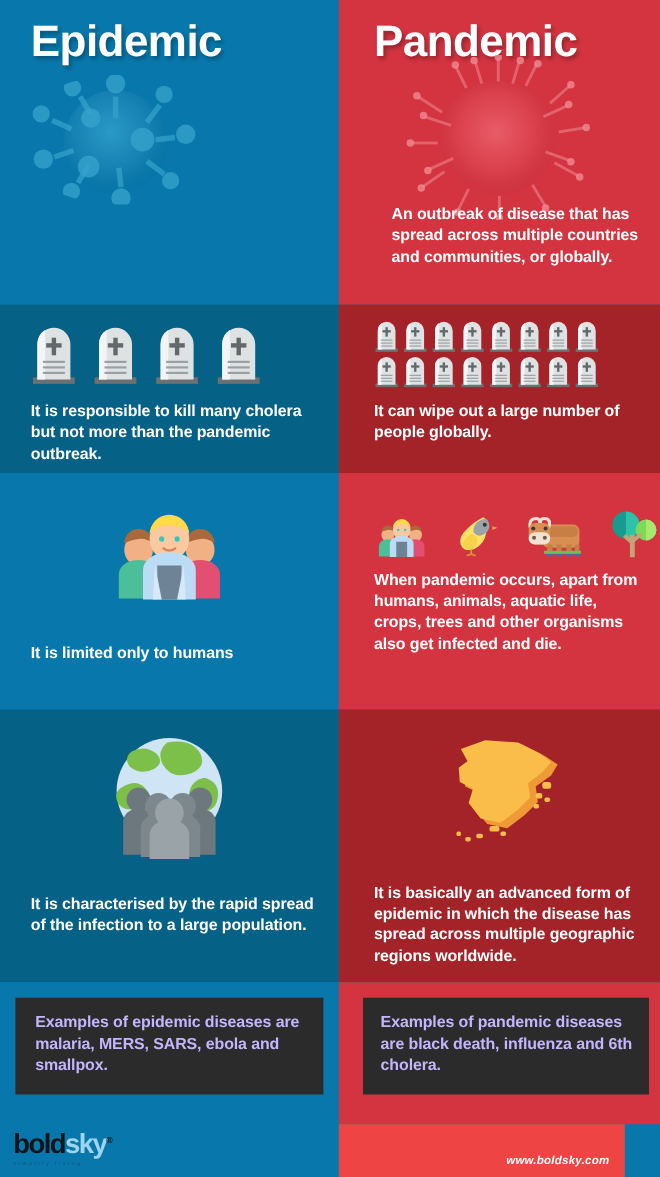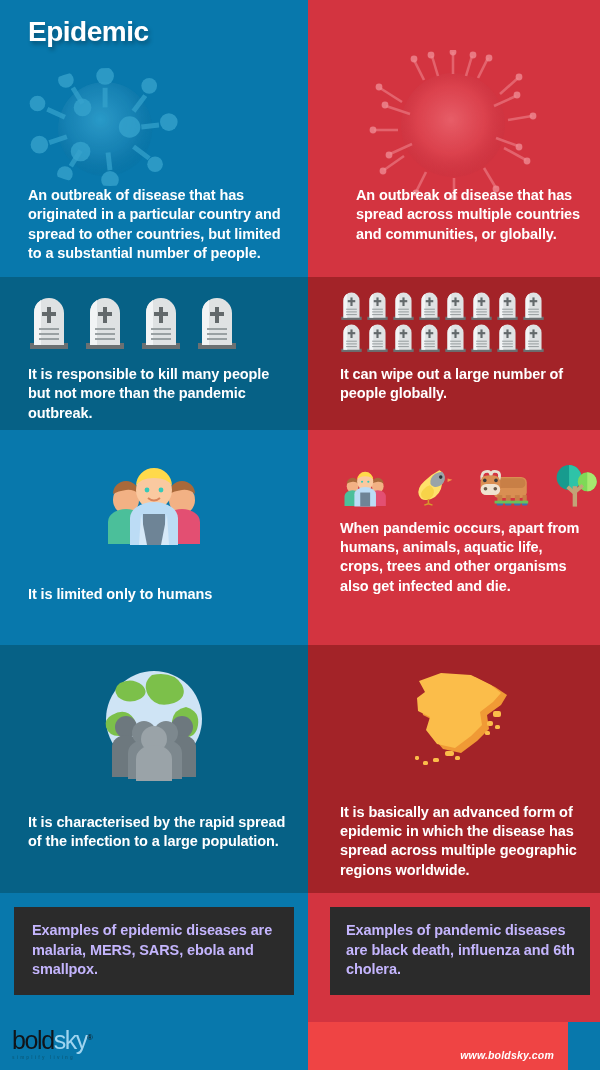--- a/index.html
+++ b/index.html
@@ -31,21 +31,21 @@
 
   
   .blue-bright { background: #0878ac; }
   .blue-dark   { background: #066186; }
   .red-bright  { background: #d33440; }
   .red-dark    { background: #a32328; }
 
   
   .headline {
     color: #ffffff;
-    font-size: 28px;
+    font-size: 40px;
     font-weight: bold;
     letter-spacing: -0.5px;
     text-shadow: 2px 3px 4px rgba(0,0,0,0.30);
     padding: 18px 0 0 28px;
     line-height: 1;
   }
   .body-text {
     color: #ffffff;
     font-size: 14.5px;
     font-weight: bold;
@@ -84,21 +84,21 @@
   .example-box .body-text { color: #c4b5fd; }
 
   
   .footer-row { display: flex; width: 100%; height: 50px; }
   .footer-left  { width: 308px; background: #0878ac; position: relative; }
   .footer-right { width: 260px; background: #ef4444; position: relative; font-style: italic; }
   .logo {
     position: absolute; left: 12px; top: 6px;
     line-height: 1;
   }
-  .logo-main { font-size: 25px; font-weight: normal; letter-spacing: -1.4px; }
+  .logo-main { font-size: 25px; font-weight: bold; letter-spacing: -1.4px; }
   .logo-bold { color: #111418; }
   .logo-sky  { color: #9fd4ef; }
   .logo-reg  { font-size: 8px; vertical-align: super; color: #111418; }
   .logo-tag {
     font-size: 4.5px; letter-spacing: 2.2px;
     color: #0b5e80; margin-top: 3px; font-weight: bold;
   }
   .site-url {
     position: absolute; right: 14px; bottom: 9px;
     color: #ffffff; font-size: 10.5px; font-weight: bold;
@@ -144,21 +144,20 @@
               <line x1="140" y1="92" x2="124" y2="80"></line>
             <line x1="100" y1="104" x2="98" y2="86"></line>
               <line x1="60" y1="100" x2="70" y2="84"></line>
             <line x1="38" y1="76" x2="56" y2="70"></line>
               <line x1="36" y1="42" x2="54" y2="50"></line>
             <line x1="62" y1="20" x2="72" y2="36"></line>
           </g>
         </g>
       </svg>
       <h1 class="headline">Epidemic</h1>
-      <div class="body-text l-text" style="position:absolute; left:0; right:0; top:186px;">An outbreak of disease that has originated in a particular country and spread to other countries, but limited to a substantial number of people.</div>
     </div>
 
     <div class="col right red-bright">
       <svg class="virus virus-red" viewBox="0 0 250 150">
         <defs>
           <radialGradient id="gr" cx="48%" cy="45%" r="60%">
             <stop offset="0%" stop-color="#e8606a" stop-opacity="0.95"></stop>
             <stop offset="55%" stop-color="#dd4550" stop-opacity="0.8"></stop>
             <stop offset="100%" stop-color="#c22f3c" stop-opacity="0.2"></stop>
           </radialGradient>
@@ -200,20 +199,21 @@
               <circle cx="86" cy="9" r="3.4"></circle>
             <circle cx="145" cy="5" r="3.4"></circle>
               <circle cx="103" cy="5" r="3.4"></circle>
             <circle cx="189" cy="45" r="3.4"></circle>
               <circle cx="191" cy="97" r="3.4"></circle>
             <circle cx="61" cy="105" r="3.4"></circle>
               <circle cx="57" cy="55" r="3.4"></circle>
           </g>
         </g>
       </svg>
+      <h1 class="headline" style="padding-left:32px;">Pandemic</h1>
       <div class="body-text r-text" style="position:absolute; left:0; right:0; top:186px;margin-left:16px;">An outbreak of disease that has spread across multiple countries and communities, or globally.</div>
     </div>
   </div>
 
   <div class="row r2">
 
     <div class="col left blue-dark">
       <div class="stones" style="padding:18px 0 0 28px; gap:14px;">
         <svg width="42" height="56" viewBox="0 0 42 56">
           <rect x="2" y="48" width="38" height="6" fill="#6b7072"></rect>
@@ -257,21 +257,21 @@
           <path d="M6 50 V18 A15 15 0 0 1 13 5 V50 Z" fill="#f2f4f5"></path>
           <rect x="19" y="12" width="4" height="16" fill="#63696b"></rect>
           <rect x="14" y="17" width="14" height="4" fill="#63696b"></rect>
           <g fill="#9aa1a3">
               <rect x="11" y="33" width="20" height="2"></rect>
               <rect x="11" y="38" width="20" height="2"></rect>
               <rect x="11" y="43" width="20" height="2"></rect>
             </g>
         </svg>
       </div>
-      <div class="body-text l-text" style="margin-top:14px;">It is responsible to kill many people but not more than the pandemic outbreak.</div>
+      <div class="body-text l-text" style="margin-top:14px;">It is responsible to kill many cholera but not more than the pandemic outbreak.</div>
     </div>
 
     <div class="col right red-dark">
       <div style="padding:14px 0 0 32px;">
         <div class="stone-row" style="gap:3px;">
           <svg width="23" height="30" viewBox="0 0 42 56">
               <rect x="2" y="48" width="38" height="6" fill="#6b7072"></rect>
               <path d="M6 50 V18 A15 15 0 0 1 36 18 V50 Z" fill="#dfe2e3"></path>
               <path d="M6 50 V18 A15 15 0 0 1 13 5 V50 Z" fill="#f2f4f5"></path>
               <rect x="19" y="12" width="4" height="16" fill="#63696b"></rect>

